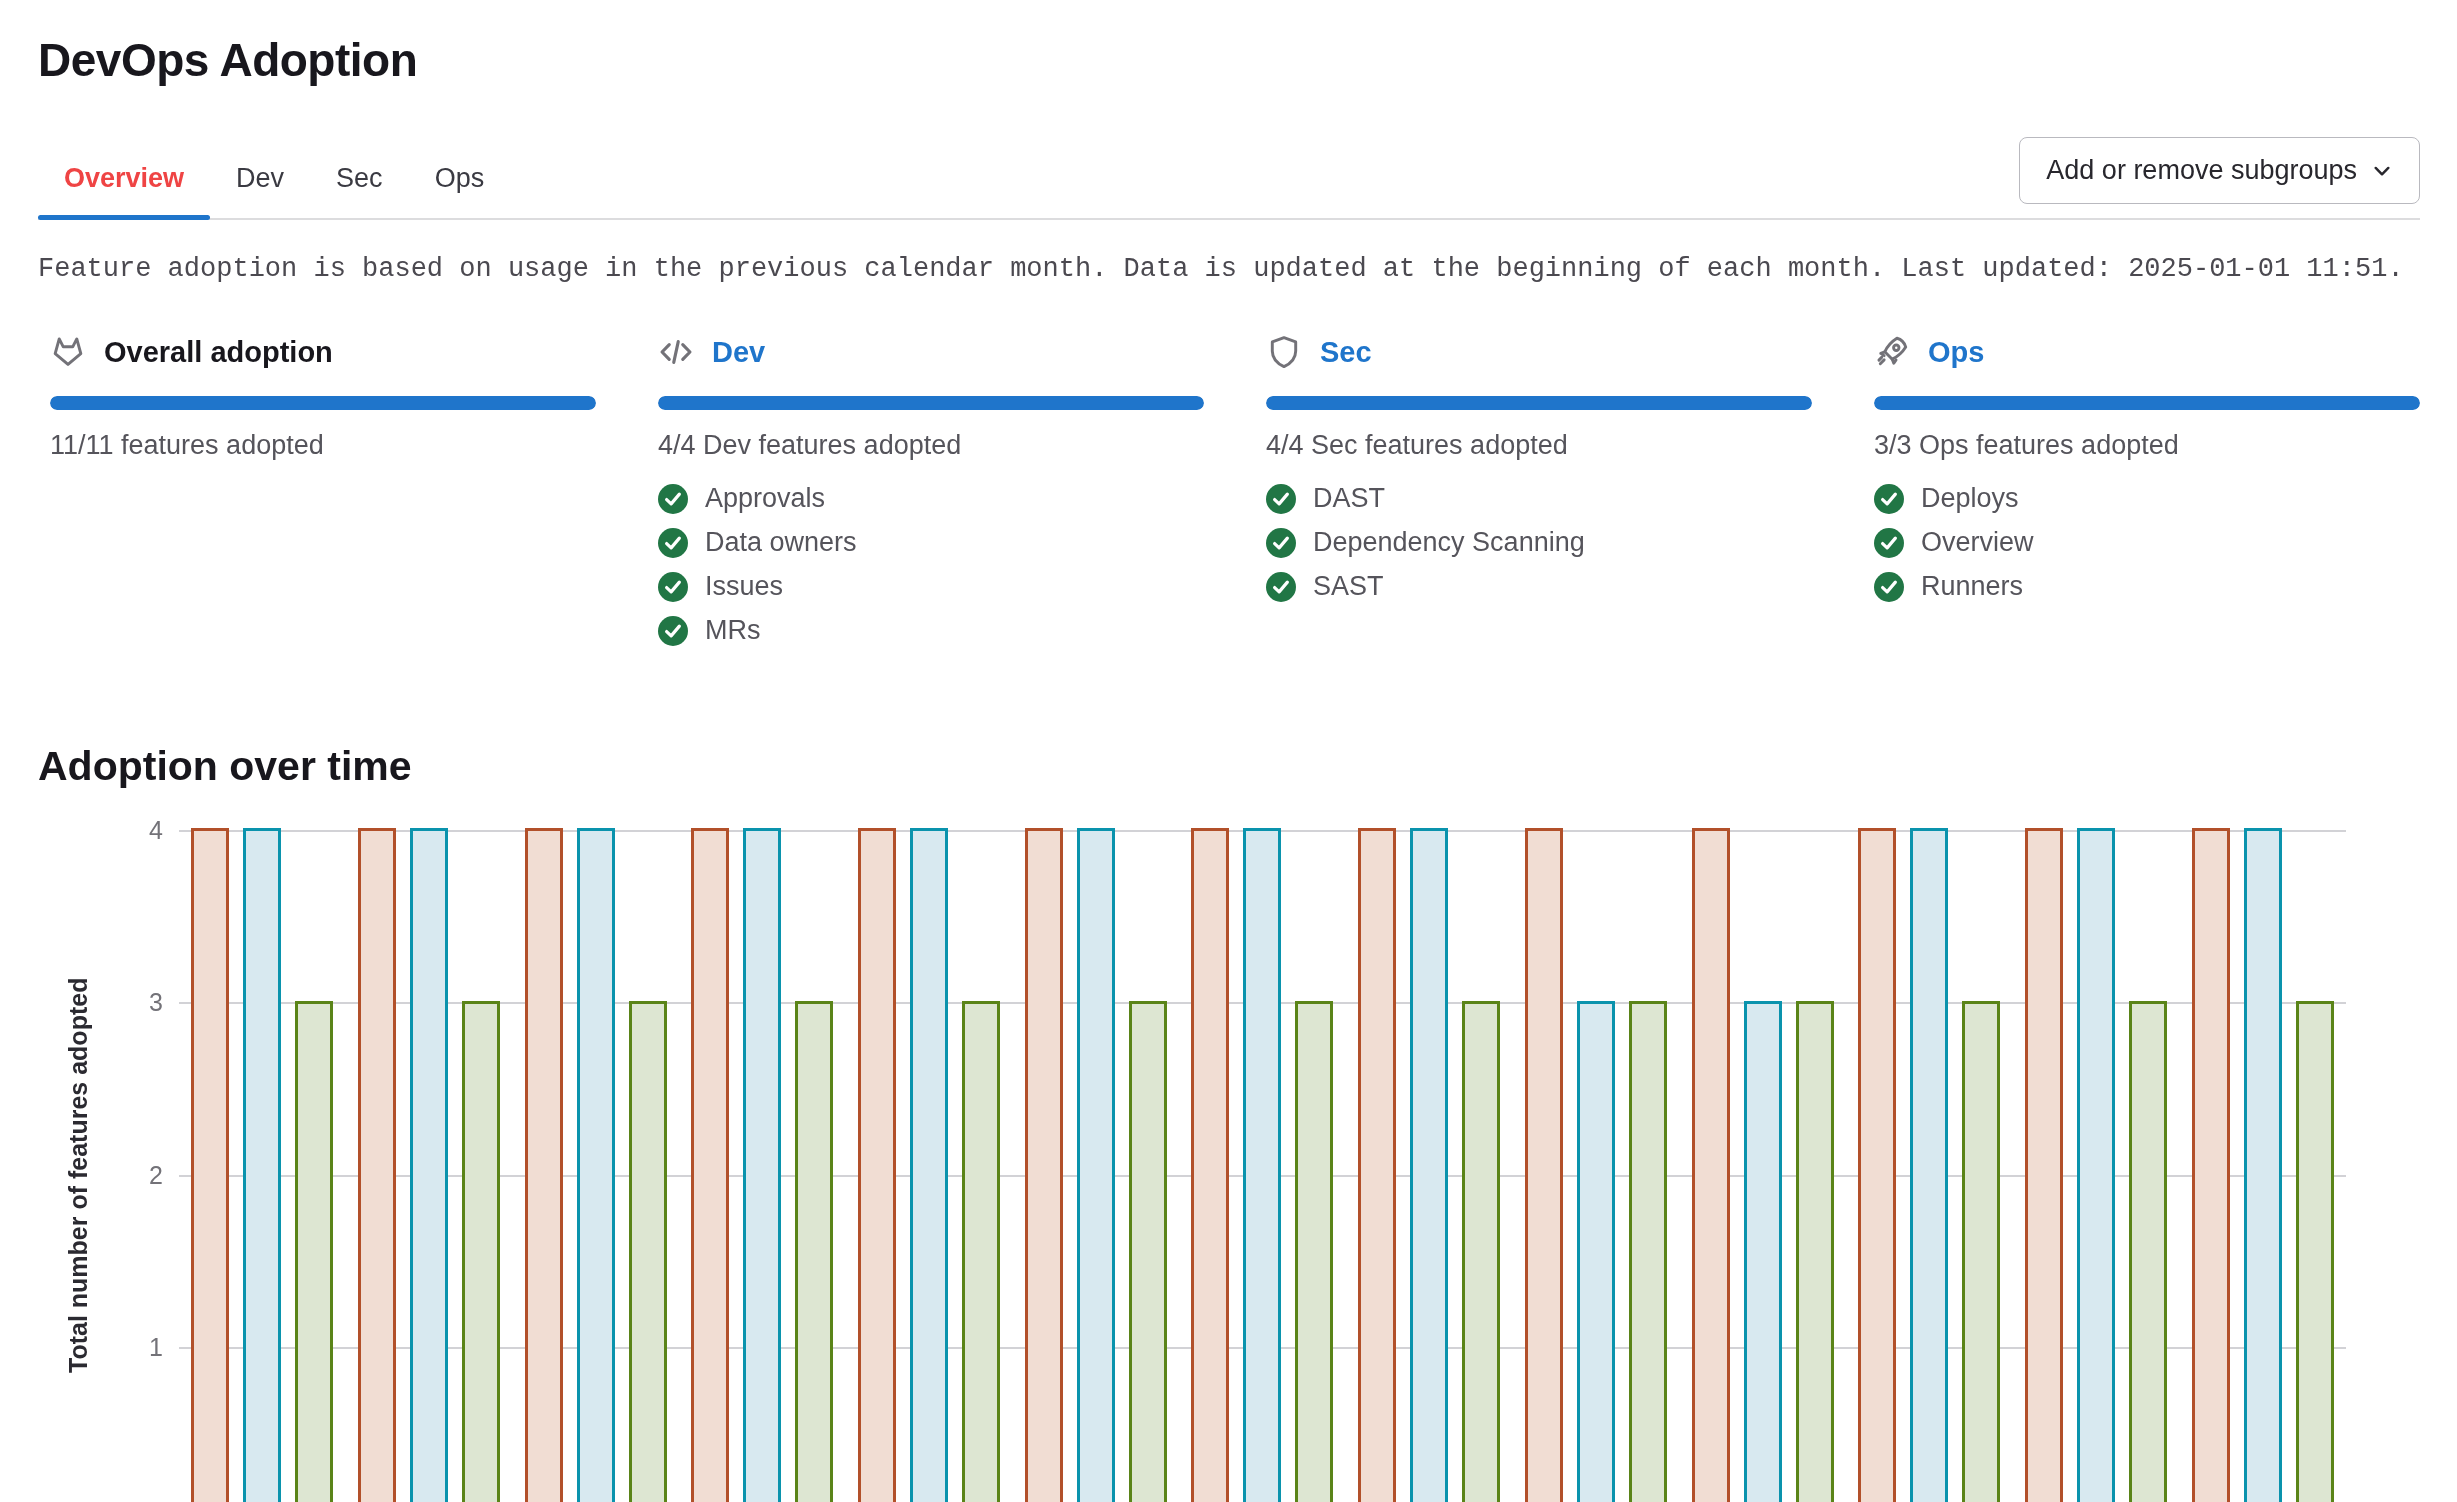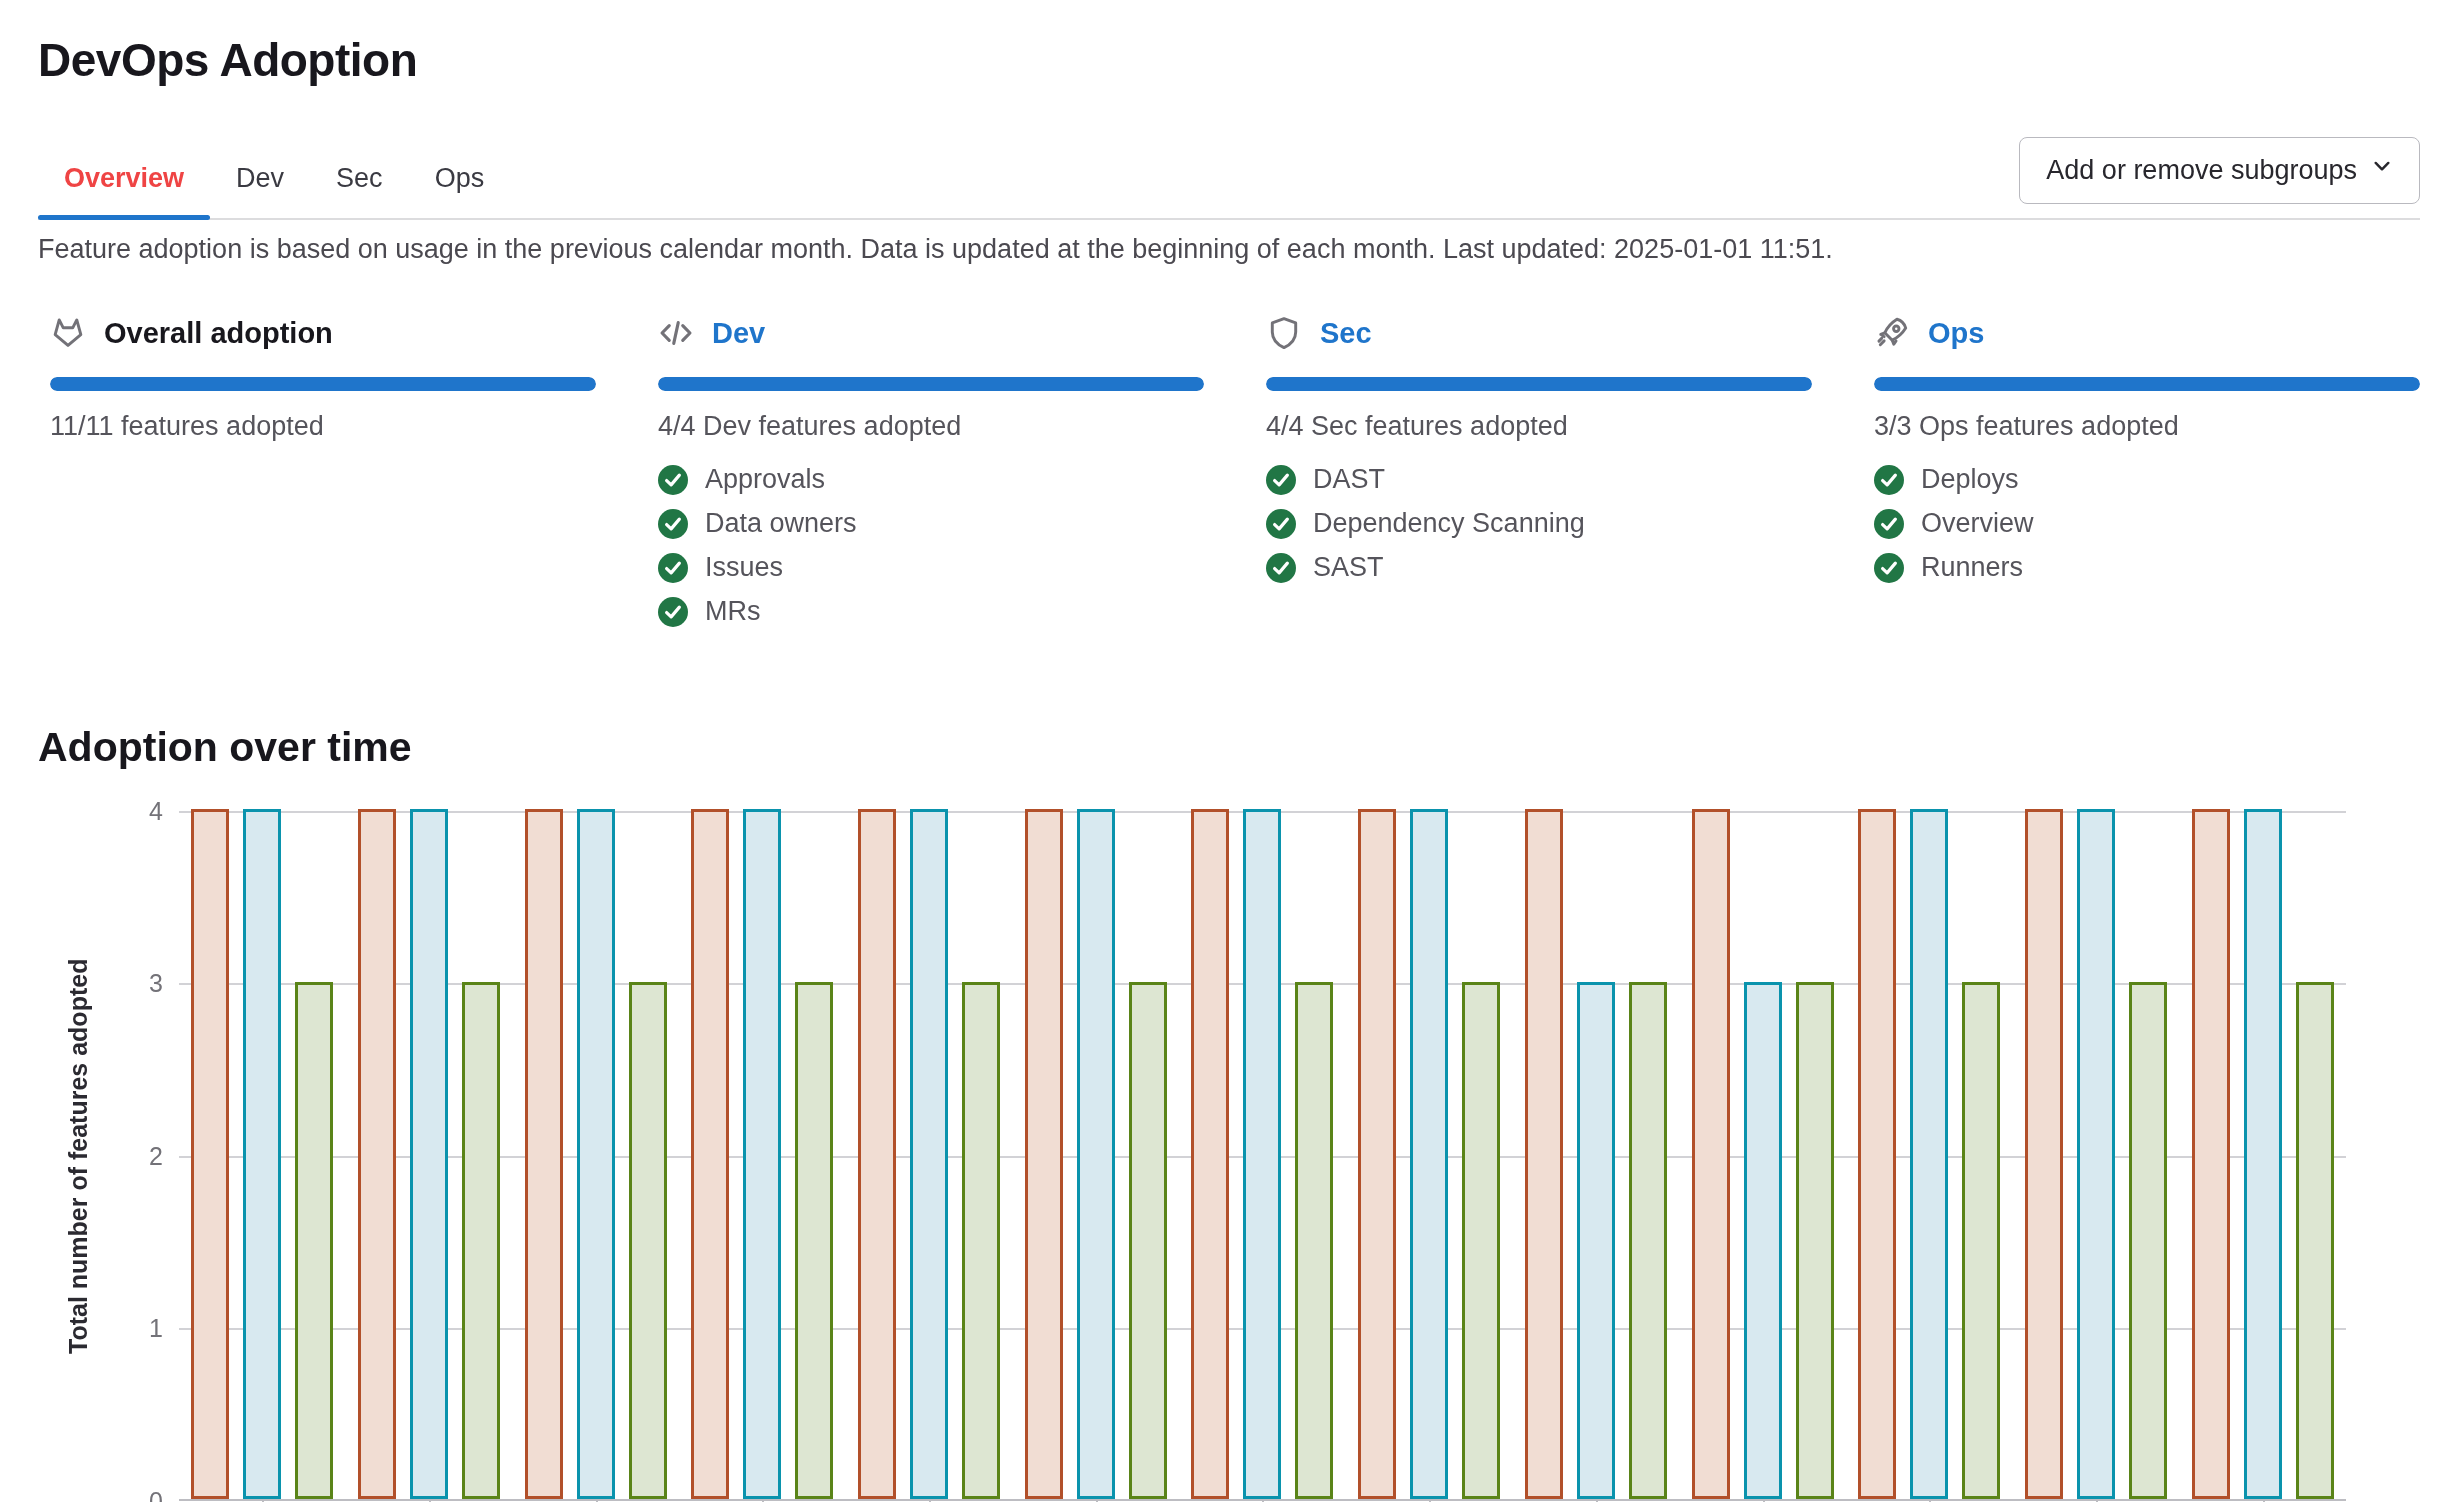--- a/index.html
+++ b/index.html
@@ -8,24 +8,24 @@
   .page { padding: 17px 38px; position:relative; width:100%; height:100%; }
 
   h1.page-title { font-size:46px; font-weight:800; letter-spacing:-0.5px; padding-top:16px; color:#18171d; }
 
   
   .tabs-row { display:flex; align-items:flex-end; justify-content:space-between; border-bottom:2px solid #dcdcde; margin-top:50px; }
   .tabs { display:flex; }
   .tab { font-size:27px; color:#3a3a42; padding:0 26px 24px 26px; cursor:pointer; position:relative; }
   .tab.active { font-weight:700; color:#ef4444; }
   .tab.active::after { content:""; position:absolute; left:0; right:0; bottom:-2px; height:5px; background:#1f75cb; border-radius:3px; }
-  .subgroups-btn { display:flex; align-items:flex-start; gap:14px; font-size:27px; color:#28272d;
+  .subgroups-btn { display:flex; align-items:center; gap:14px; font-size:27px; color:#28272d;
     background:#fff; border:1.5px solid #b9b9bf; border-radius:8px; padding:17px 26px; margin-bottom:14px; cursor:pointer; }
 
-  .info-text { margin-top:14px; font-size:27px; color:#4b4950; }
+  .info-text { margin-top:34px; font-size:27px; color:#4b4950;font-family:Liberation Mono, monospace; }
 
   
   .cards { margin-top:50px; display:grid; grid-template-columns:repeat(4,1fr); column-gap:62px;margin-left:12px; }
   .card-head { display:flex; align-items:center; gap:18px; }
   .card-head .hicon { width:36px; height:36px; flex:0 0 auto; display:flex; }
   .card-title { font-size:29px; font-weight:700; color:#18171d; text-decoration:none; }
   a.card-title { color:#1f75cb; }
   .progress { margin-top:26px; height:14px; border-radius:7px; background:#e8e8ea; overflow:hidden; }
   .progress .fill { height:100%; background:#1f75cb; border-radius:7px; }
   .summary { margin-top:20px; font-size:27px; color:#55545b; }

